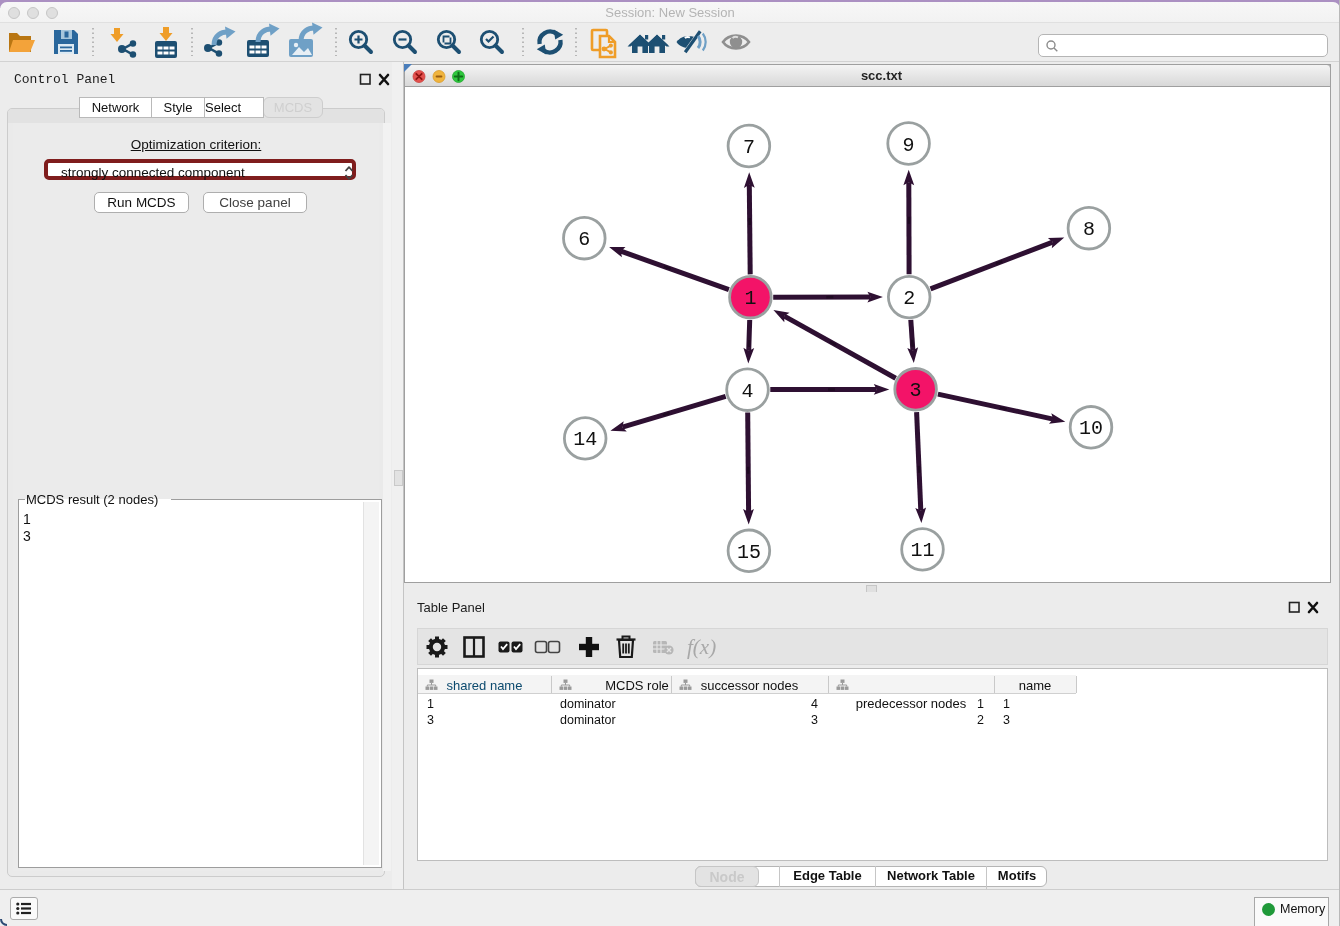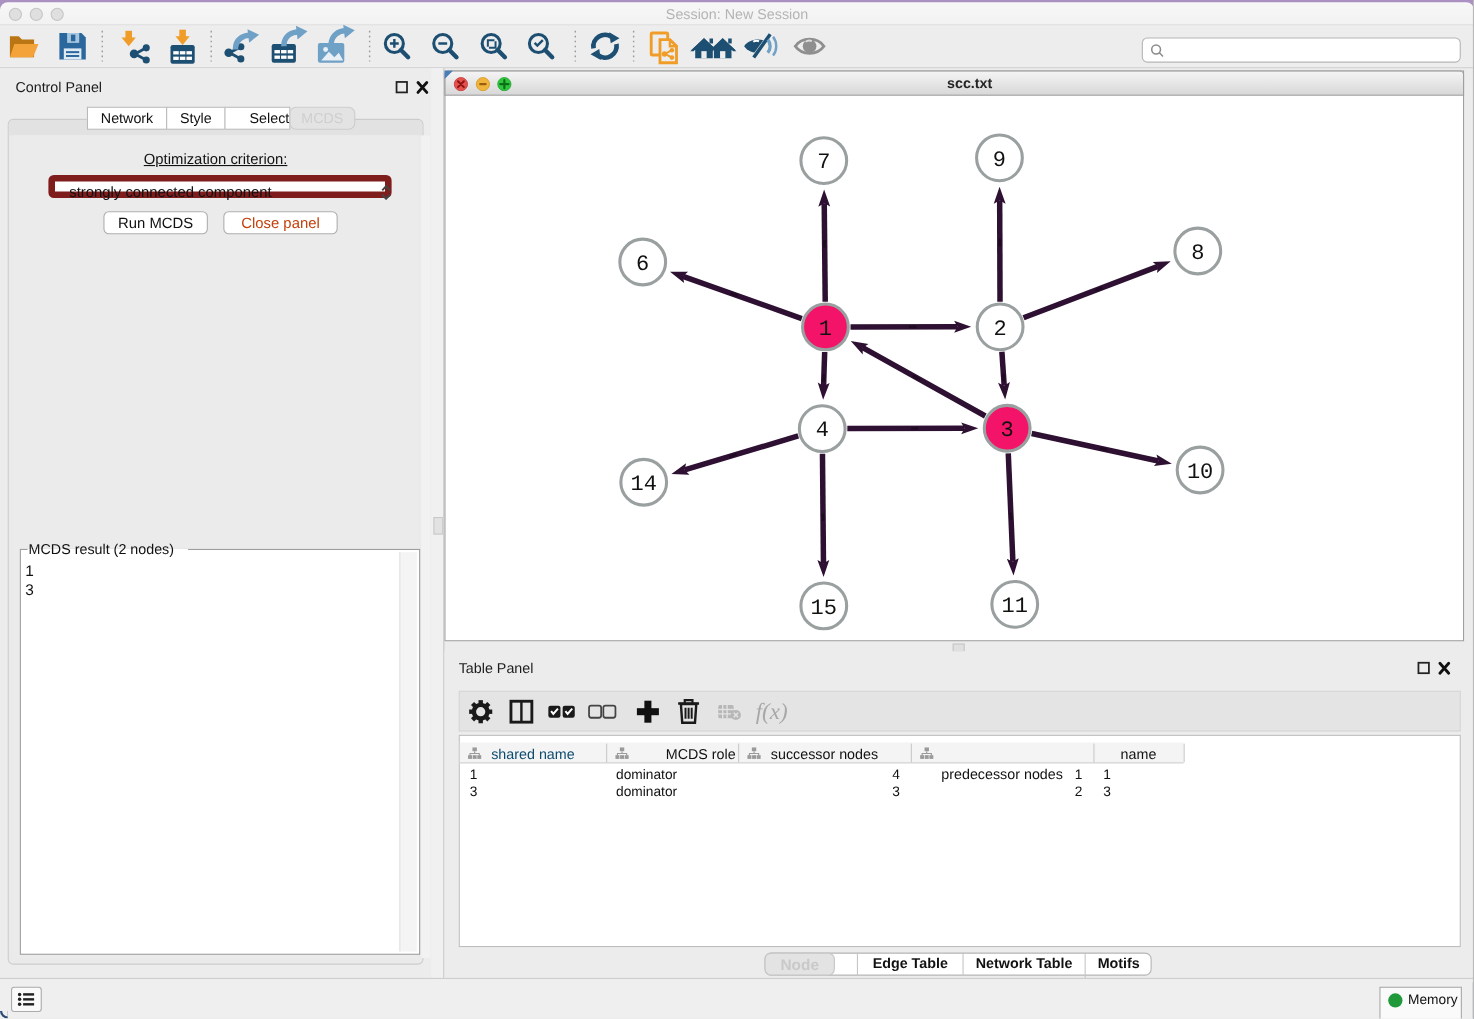--- a/index.html
+++ b/index.html
@@ -164,48 +164,48 @@
 </svg>
 
 <div class="abs" style="left:1038px;top:34px;width:290px;height:23px;background:#fff;border:1px solid #b5b5b5;border-radius:5px;box-sizing:border-box;">
   <svg class="abs" style="left:6px;top:4px;" width="14" height="14" viewBox="0 0 14 14">
     <circle cx="6" cy="6" r="4" fill="none" stroke="#8b8b8b" stroke-width="1.4"></circle>
     <line x1="9" y1="9" x2="12.3" y2="12.3" stroke="#8b8b8b" stroke-width="1.4"></line>
   </svg>
 </div>
 
 <div class="abs" style="left:0;top:62px;width:392px;height:827px;background:#ececec;"></div>
-<div class="abs" style="left:14px;top:72px;font-size:13px;color:#1c1c1c;">Control Panel</div>
+<div class="abs" style="left:14px;top:72px;font-size:13px;color:#1c1c1c;font-family:Liberation Mono, monospace;">Control Panel</div>
 
 <svg class="abs" style="left:359px;top:73px;" width="32" height="13" viewBox="0 0 32 13">
   <rect x="1.5" y="1.5" width="9.5" height="9.5" fill="none" stroke="#222" stroke-width="1.6"></rect>
   <path d="M21 2 L29 11 M29 2 L21 11" stroke="#111" stroke-width="2.6" stroke-linecap="round"></path>
 </svg>
 
 <div class="abs" style="left:7px;top:108px;width:378px;height:769px;background:#eaeaea;border:1px solid #cccccc;border-radius:5px;box-sizing:border-box;"></div>
 <div class="abs" style="left:8px;top:109px;width:376px;height:14px;background:#e2e2e2;border-radius:4px 4px 0 0;"></div>
 
 <div class="abs" style="left:263px;top:97px;width:60px;height:21px;background:#e3e3e3;border:1px solid #cdcdcd;border-radius:6px;box-sizing:border-box;text-align:center;font-size:13px;color:#cfcfcf;line-height:20px;">MCDS</div>
 <div class="abs" style="left:79px;top:97px;width:73px;height:21px;background:#fff;border:1px solid #b9b9b9;box-sizing:border-box;text-align:center;font-size:13px;color:#111;line-height:20px;">Network</div>
 <div class="abs" style="left:151px;top:97px;width:54px;height:21px;background:#fff;border:1px solid #b9b9b9;box-sizing:border-box;text-align:center;font-size:13px;color:#111;line-height:20px;">Style</div>
-<div class="abs" style="left:204px;top:97px;width:60px;height:21px;background:#fff;border:1px solid #b9b9b9;box-sizing:border-box;text-align:right;font-size:13px;color:#111;line-height:20px;">Select</div>
+<div class="abs" style="left:204px;top:97px;width:60px;height:21px;background:#fff;border:1px solid #b9b9b9;box-sizing:border-box;text-align:left;font-size:13px;color:#111;line-height:20px;">Select</div>
 
 <div class="abs" style="left:13px;top:123px;width:366px;height:748px;background:#ebebeb;"></div>
 <div class="abs" style="left:0;top:137px;width:392px;text-align:center;font-size:13.5px;color:#111;text-decoration:underline;">Optimization criterion:</div>
 
-<div class="abs" style="left:44px;top:159px;width:312px;height:21px;background:#fff;border:6px solid #7f1d1d;border-radius:5px;box-sizing:border-box;">
+<div class="abs" style="left:44px;top:159px;width:312px;height:21px;background:#fff;border:4px solid #7f1d1d;border-radius:5px;box-sizing:border-box;">
   <div class="abs" style="left:13px;top:2px;font-size:13.5px;color:#111;">strongly connected component</div>
   <svg class="abs" style="left:294px;top:2px;" width="14" height="16" viewBox="0 0 14 16">
     <path d="M3.5 6 L7 2.2 L10.5 6" fill="none" stroke="#444" stroke-width="1.8" stroke-linejoin="round"></path>
     <path d="M3.5 10 L7 13.8 L10.5 10" fill="none" stroke="#444" stroke-width="1.8" stroke-linejoin="round"></path>
   </svg>
 </div>
 
 <div class="abs" style="left:94px;top:192px;width:95px;height:21px;background:#fff;border:1px solid #aeaeae;border-radius:5px;box-sizing:border-box;text-align:center;font-size:13.5px;color:#111;line-height:19px;">Run MCDS</div>
-<div class="abs" style="left:203px;top:192px;width:104px;height:21px;background:#fff;border:1px solid #aeaeae;border-radius:5px;box-sizing:border-box;text-align:center;font-size:13.5px;color:#c2410c;line-height:19px;">Close panel</div>
+<div class="abs" style="left:203px;top:192px;width:104px;height:21px;background:#fff;border:1px solid #aeaeae;border-radius:5px;box-sizing:border-box;text-align:center;font-size:13.5px;color:#404040;line-height:19px;">Close panel</div>
 
 <div class="abs" style="left:18px;top:499px;width:364px;height:369px;background:#fff;border:1px solid #9d9d9d;box-sizing:border-box;"></div>
 <div class="abs" style="left:363px;top:502px;width:15px;height:363px;background:#f4f4f4;border-left:1px solid #e2e2e2;"></div>
 <div class="abs" style="left:25px;top:499px;width:146px;height:2px;background:#fff;"></div>
 <div class="abs" style="left:26px;top:492px;font-size:13px;color:#111;">MCDS result (2 nodes)</div>
 <div class="abs" style="left:23px;top:511px;font-size:14px;color:#111;">1</div>
 <div class="abs" style="left:23px;top:528px;font-size:14px;color:#111;">3</div>
 
 <div class="abs" style="left:383px;top:123px;width:8px;height:748px;background:#f2f2f2;"></div>
 

